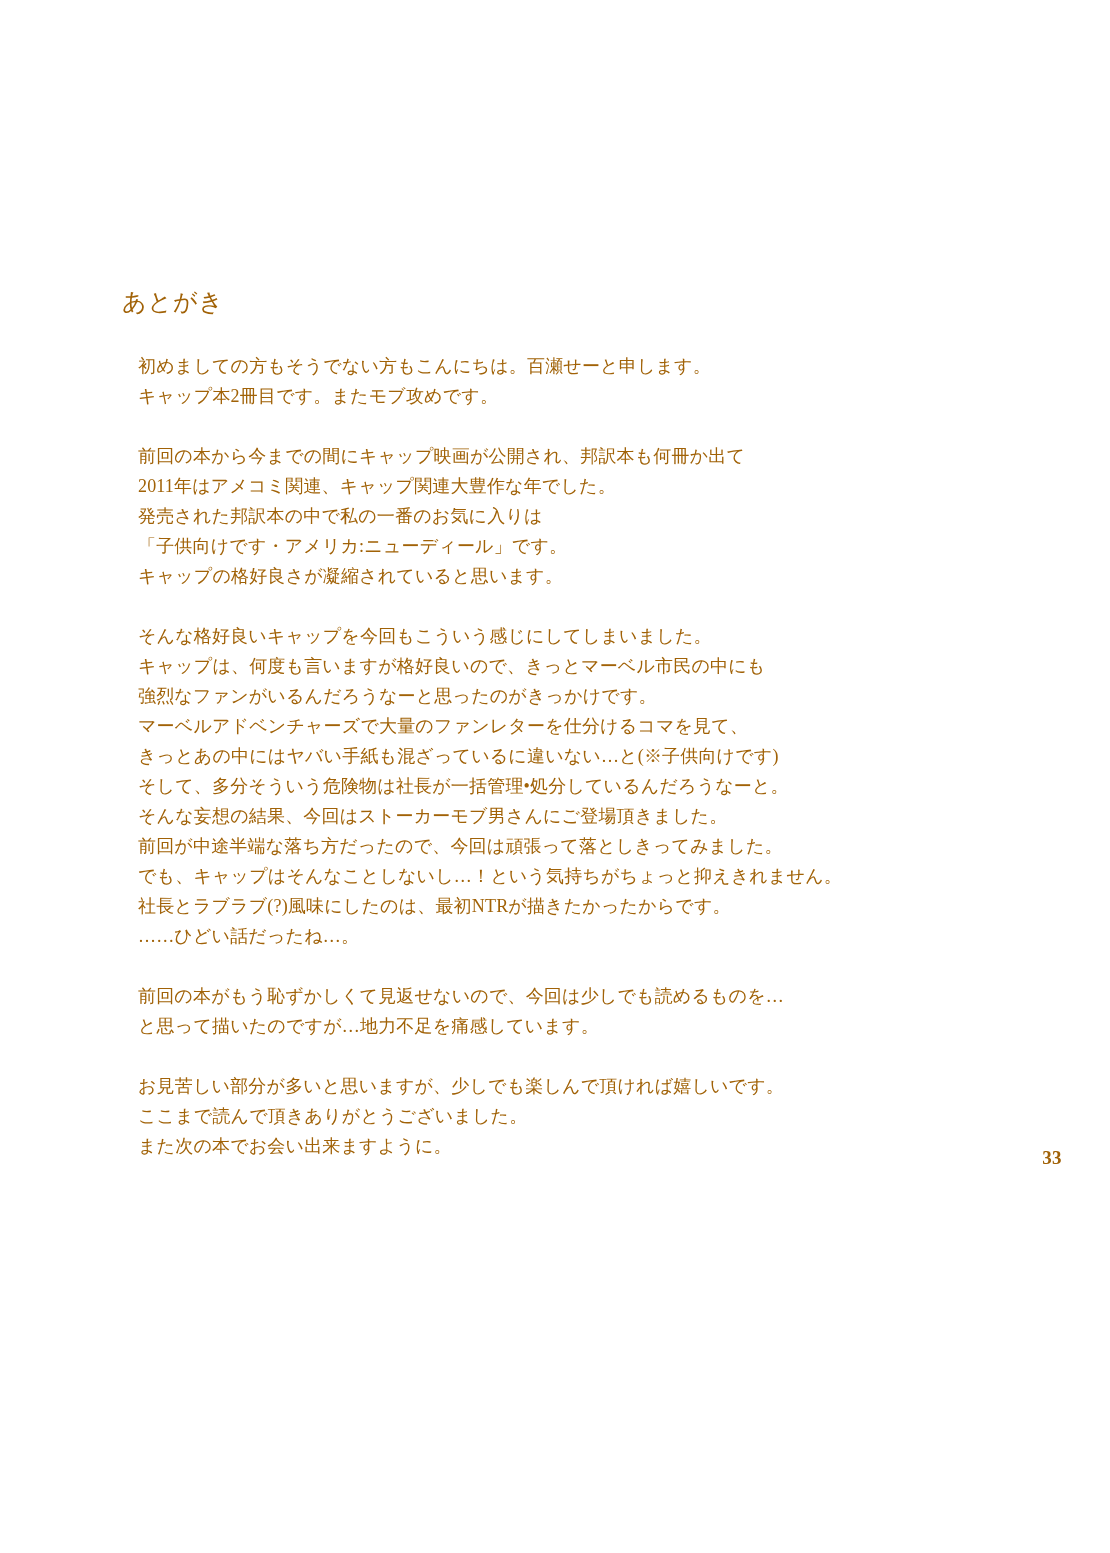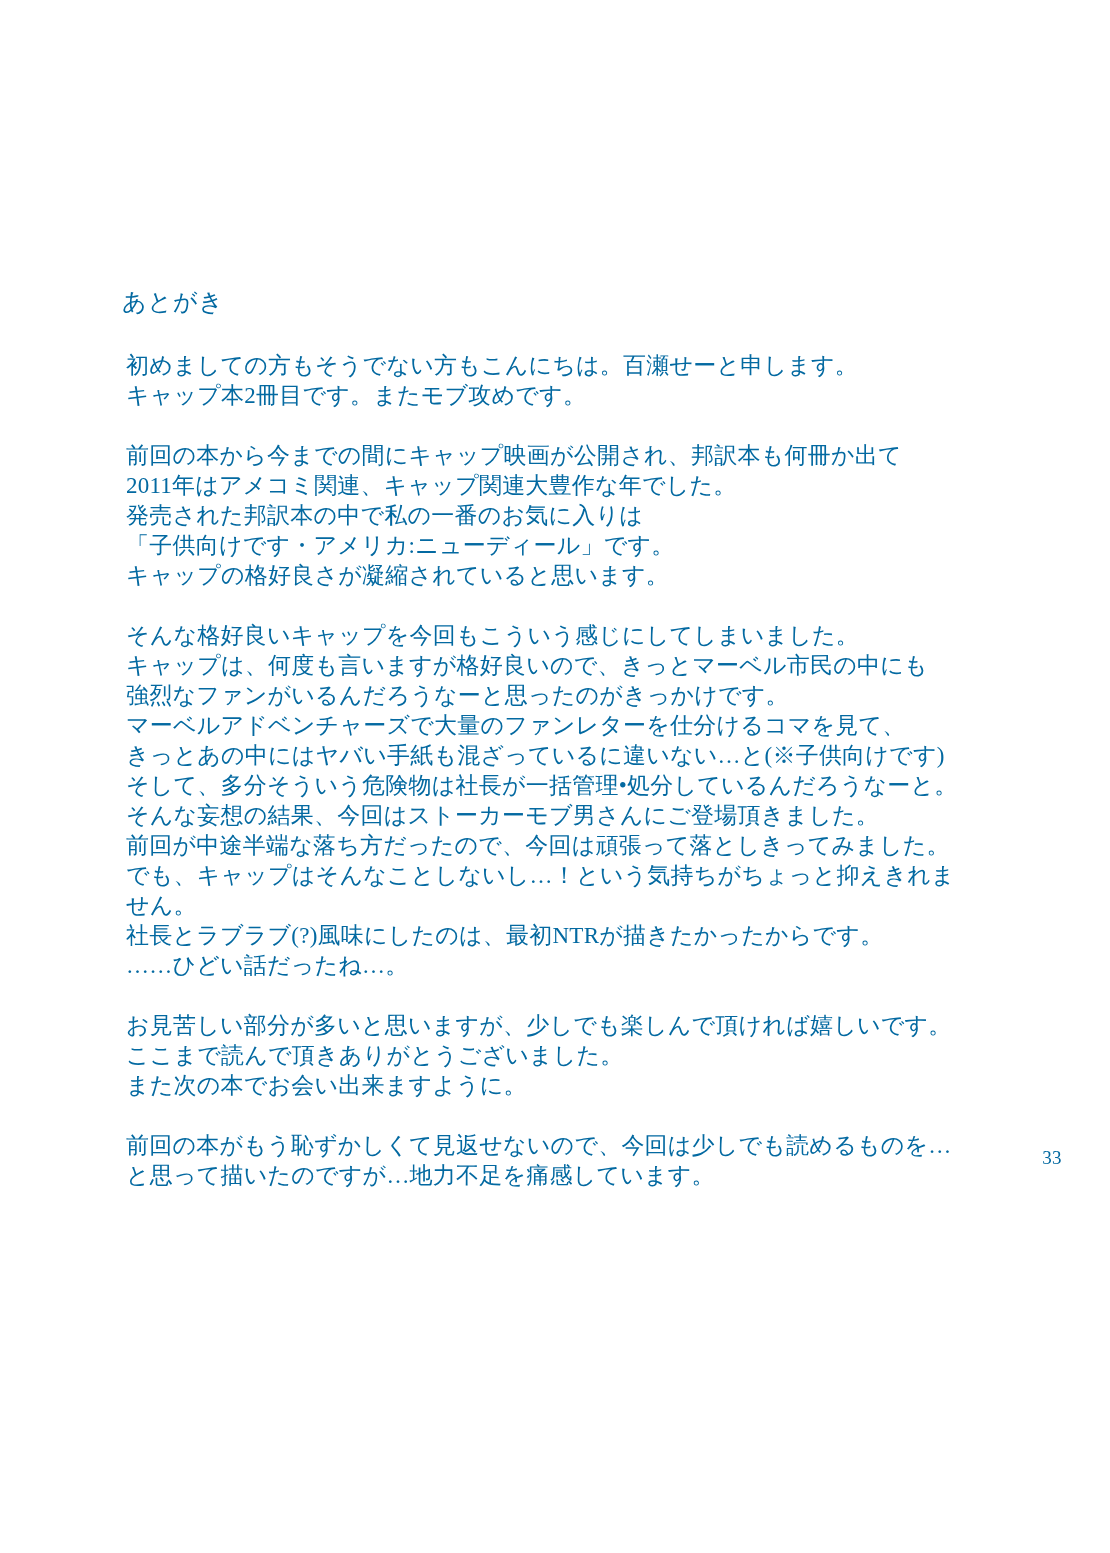--- a/index.html
+++ b/index.html
@@ -6,56 +6,57 @@
     margin: 0;
     padding: 0;
     background: #ffffff;
   }
   .page {
     position: relative;
     width: 1110px;
     height: 1226px;
     background: #ffffff;
     font-family: "Liberation Serif", "DejaVu Serif", serif;
-    color: #0369a1;
+    color: #a16207;
     overflow: hidden;
   }
   .content {
     position: absolute;
     left: 122px;
     top: 288px;
     width: 860px;
   }
   .afterword-title {
     font-size: 24px;
     line-height: 1.2;
     letter-spacing: 0.04em;
     margin: 0 0 34px 0;
     font-weight: normal;
   }
   .para {
-    font-size: 23px;
+    font-size: 18px;
     line-height: 30px;
     letter-spacing: 0.01em;
-    margin: 4px;
+    margin: 16px;
     white-space: pre-line;
   }
   .para + .para {
     margin-top: 30px;
   }
   .gap-large {
     margin-top: 48px;
   }
   .page-number {
     position: absolute;
     right: 48px;
     bottom: 57px;
     font-size: 19px;
     letter-spacing: 0.02em;
     font-family: "Liberation Serif", "DejaVu Serif", serif;
+    font-weight: bold;
   }
 </style>
 </head>
 <body>
 
 <div class="page">
 
   <div class="content">
 
     <h1 class="afterword-title">あとがき</h1>
@@ -74,24 +75,24 @@
 強烈なファンがいるんだろうなーと思ったのがきっかけです。
 マーベルアドベンチャーズで大量のファンレターを仕分けるコマを見て、
 きっとあの中にはヤバい手紙も混ざっているに違いない…と(※子供向けです)
 そして、多分そういう危険物は社長が一括管理•処分しているんだろうなーと。
 そんな妄想の結果、今回はストーカーモブ男さんにご登場頂きました。
 前回が中途半端な落ち方だったので、今回は頑張って落としきってみました。
 でも、キャップはそんなことしないし…！という気持ちがちょっと抑えきれません。
 社長とラブラブ(?)風味にしたのは、最初NTRが描きたかったからです。
 ……ひどい話だったね…。</p>
 
+    <p class="para gap-large">前回の本がもう恥ずかしくて見返せないので、今回は少しでも読めるものを…
+と思って描いたのですが…地力不足を痛感しています。</p>
+
     <p class="para">お見苦しい部分が多いと思いますが、少しでも楽しんで頂ければ嬉しいです。
 ここまで読んで頂きありがとうございました。
 また次の本でお会い出来ますように。</p>
-
-    <p class="para gap-large">前回の本がもう恥ずかしくて見返せないので、今回は少しでも読めるものを…
-と思って描いたのですが…地力不足を痛感しています。</p>
 
   </div>
 
   <div class="page-number">33</div>
 
 </div>
 
 </body></html>

